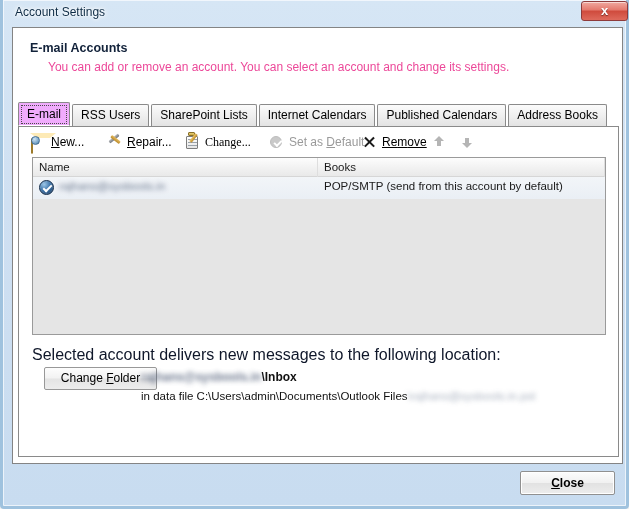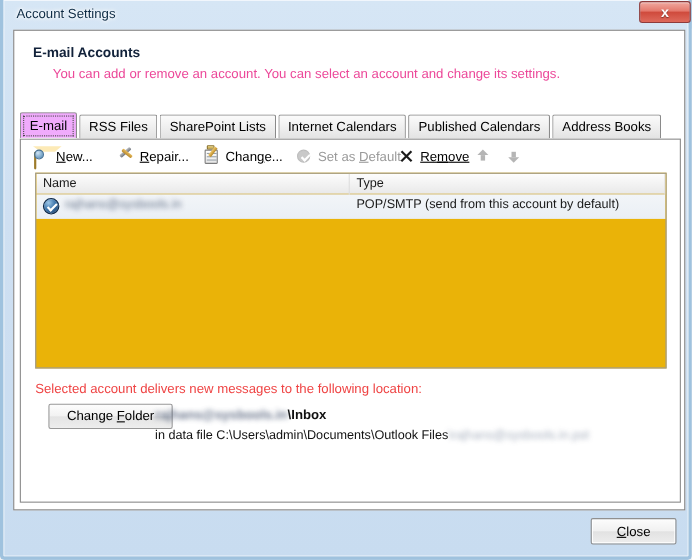--- a/index.html
+++ b/index.html
@@ -222,21 +222,21 @@
   .arrow-up { top:2px; width:0;height:0; border-left:5px solid transparent; border-right:5px solid transparent; border-bottom:5px solid #b5b5b5;}
   .arrow-up-stem { position:absolute; left:6px; top:7px; width:4px; height:5px; background:#b5b5b5; }
   .arrow-dn { top:9px; width:0;height:0; border-left:5px solid transparent; border-right:5px solid transparent; border-top:5px solid #b5b5b5;}
   .arrow-dn-stem { position:absolute; left:6px; top:4px; width:4px; height:5px; background:#b5b5b5; }
 
   
   .listbox {
     position: absolute;
     left: 13px; top: 30px;
     width: 574px; height: 178px;
-    background: #eab308;
+    background: #e5e5e5;
     border: 1px solid #9a9a9a;
     overflow: hidden;
   }
   .lv-head {
     position: absolute; left: 0; top: 0; width: 100%; height: 19px;
     background: linear-gradient(to bottom, #fdfdfd 0%, #f3f3f3 48%, #e9e9e9 100%);
     border-bottom: 1px solid #d6d6d6;
   }
   .lv-col {
     position: absolute; top: 0; height: 19px; line-height: 19px;
@@ -271,21 +271,21 @@
     filter: blur(2.6px);
     color: #53607a;
     opacity: 0.85;
     user-select: none;
   }
   .blurtext.light { filter: blur(2.4px); color: #9aa4b4; }
 
   
   .deliver-label {
     position: absolute; left: 13px; top: 219px;
-    font-size: 12px; color: #ef4444;
+    font-size: 16px; color: #0f172a;
   }
   .change-folder {
     position: absolute; left: 13px; top: 240px;
     width: 113px; height: 23px;
     font-size: 12px; line-height: 21px; text-align: center;
     color: #000000;
     background: linear-gradient(to bottom, #fdfdfd 0%, #f2f2f2 48%, #e4e4e4 52%, #ededed 100%);
     border: 1px solid #989898;
     border-radius: 2px;
     cursor: pointer;
@@ -305,28 +305,29 @@
 
   
   .footer {
     position: absolute;
     left: 9px; top: 464px;
     width: 611px; height: 38px;
   }
   .btn-close-dlg {
     position: absolute;
     right: 8px; top: 7px;
-    width: 78px; height: 24px;
+    width: 95px; height: 24px;
     font-size: 12px; line-height: 22px; text-align: center;
     color: #000000;
     background: linear-gradient(to bottom, #fcfcfc 0%, #f1f1f1 48%, #e2e2e2 52%, #ededed 100%);
     border: 1px solid #909090;
     border-radius: 2px;
     box-shadow: 0 0 0 1px #ffffff inset;
     cursor: pointer;
+    font-weight: bold;
   }
   .btn-close-dlg u { text-decoration: underline; }
 </style>
 </head>
 <body>
 
 <div class="backdrop">
   <div class="blur-a"></div>
   <div class="blur-b"></div>
   <div class="blur-c"></div>
@@ -341,21 +342,21 @@
     </div>
   </div>
 
   <div class="content">
 
     <div class="hdr-title">E-mail Accounts</div>
     <div class="hdr-sub">You can add or remove an account. You can select an account and change its settings.</div>
 
     <div class="tabstrip" id="tabstrip">
         <div class="tab selected"><span>E-mail</span><span class="focus-rect"></span></div>
-        <div class="tab"><span>RSS Files</span></div>
+        <div class="tab"><span>RSS Users</span></div>
         <div class="tab"><span>SharePoint Lists</span></div>
         <div class="tab"><span>Internet Calendars</span></div>
         <div class="tab"><span>Published Calendars</span></div>
         <div class="tab"><span>Address Books</span></div>
       </div>
 
     <div class="tabpanel">
 
       <div class="toolbar">
 
@@ -367,21 +368,21 @@
         </div>
 
         <div class="tb-item" style="left:88px;">
           <span class="tb-ico">
             <span class="ico-repair-h"></span>
               <span class="ico-repair-w"></span>
           </span>
           <span><u>R</u>epair...</span>
         </div>
 
-        <div class="tb-item" style="left:166px;">
+        <div class="tb-item" style="left:166px;font-family:Liberation Serif, serif;">
           <span class="tb-ico">
             <span class="ico-change"></span>
               <span class="ico-change-tab"></span>
               <span class="ico-change-pen"></span>
           </span>
           <span>Chan<u>g</u>e...</span>
         </div>
 
         <div class="tb-item disabled" style="left:250px;">
           <span class="tb-ico">
@@ -403,21 +404,21 @@
         </div>
         <div class="arrow-btn" style="left:440px;">
           <span class="arrow-dn"></span>
           <span class="arrow-dn-stem"></span>
         </div>
       </div>
 
       <div class="listbox">
         <div class="lv-head">
           <div class="lv-col c1">Name</div>
-          <div class="lv-col c2">Type</div>
+          <div class="lv-col c2">Books</div>
         </div>
         <div class="lv-row">
           <span class="acct-ico"></span>
           <span class="lv-cell1 blurtext">rajhans@sysbools.in</span>
           <span class="lv-cell2">POP/SMTP (send from this account by default)</span>
         </div>
       </div>
 
       <div class="deliver-label">Selected account delivers new messages to the following location:</div>
 

